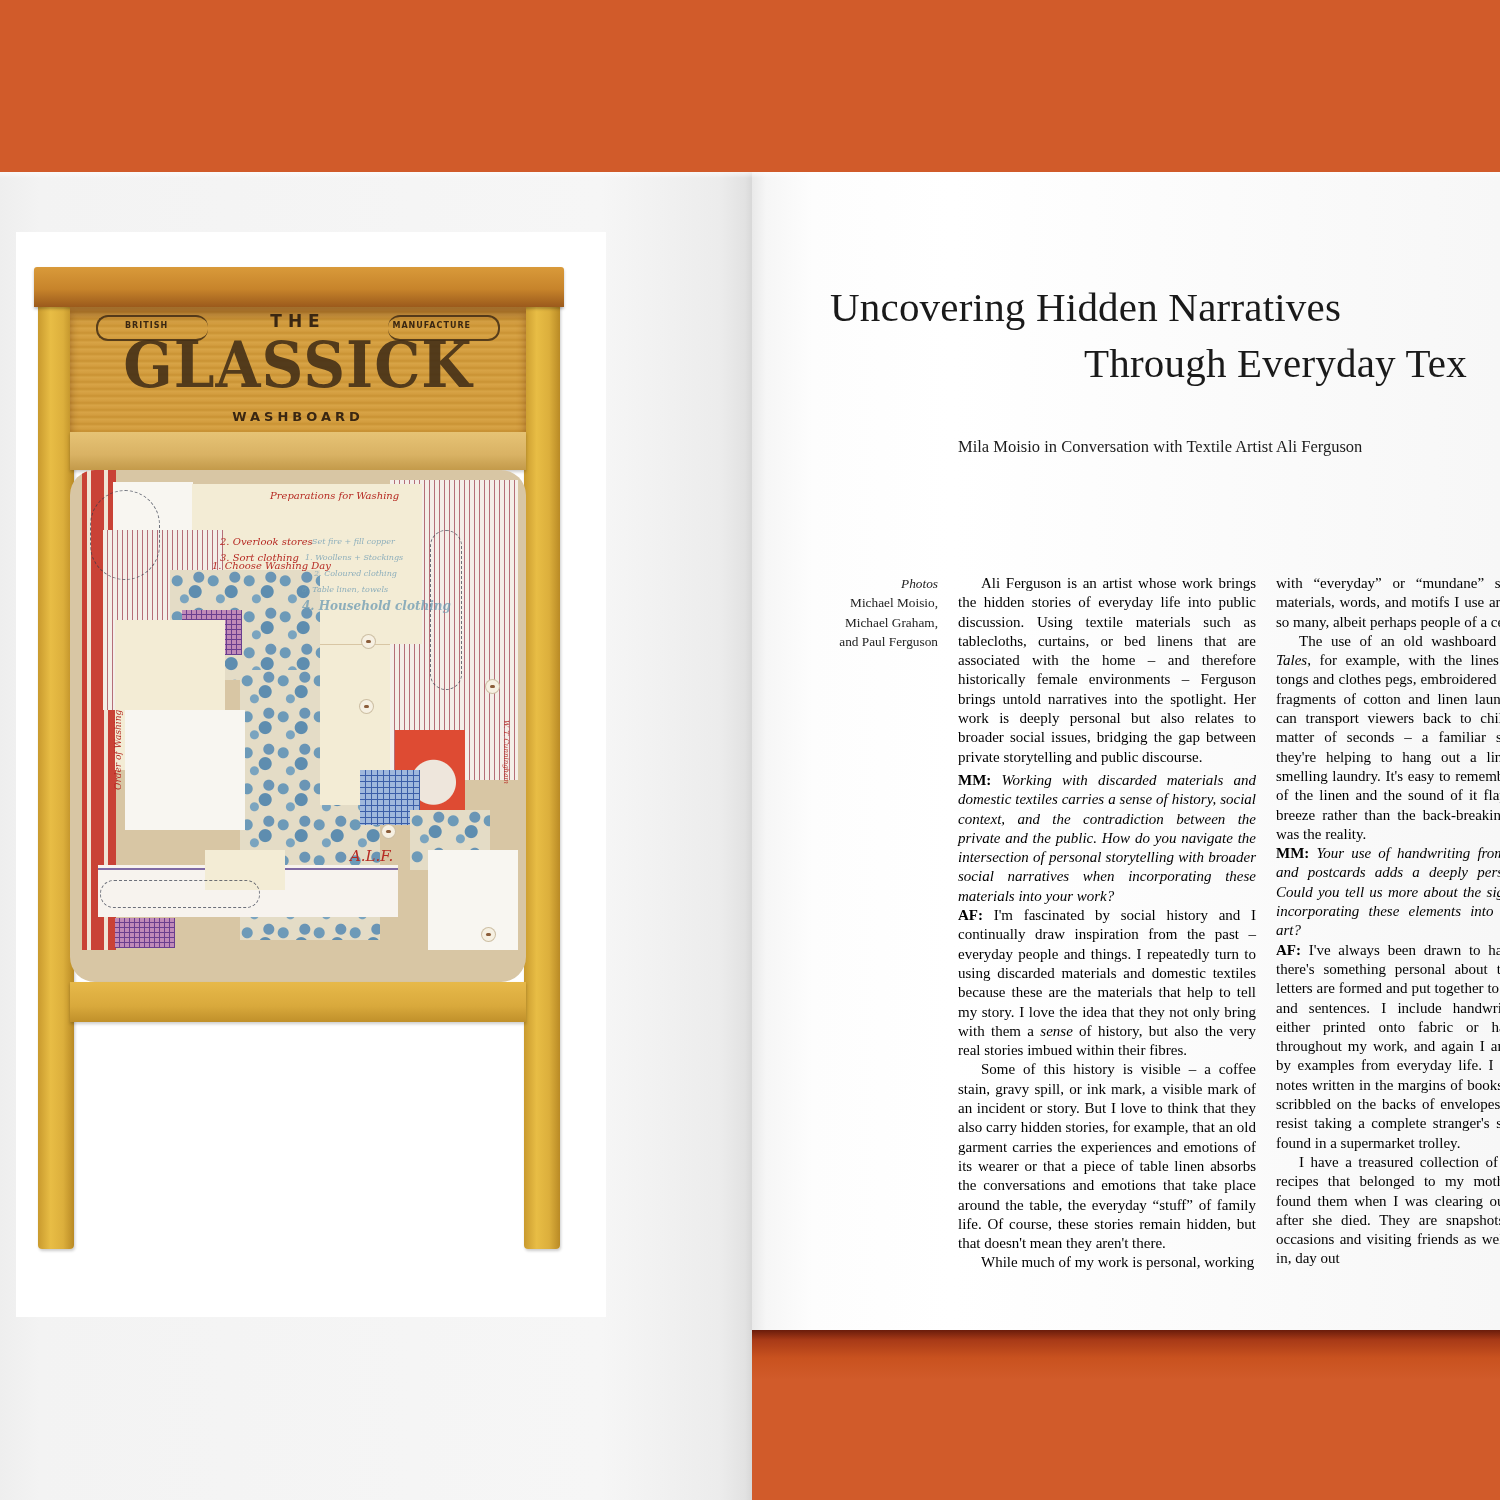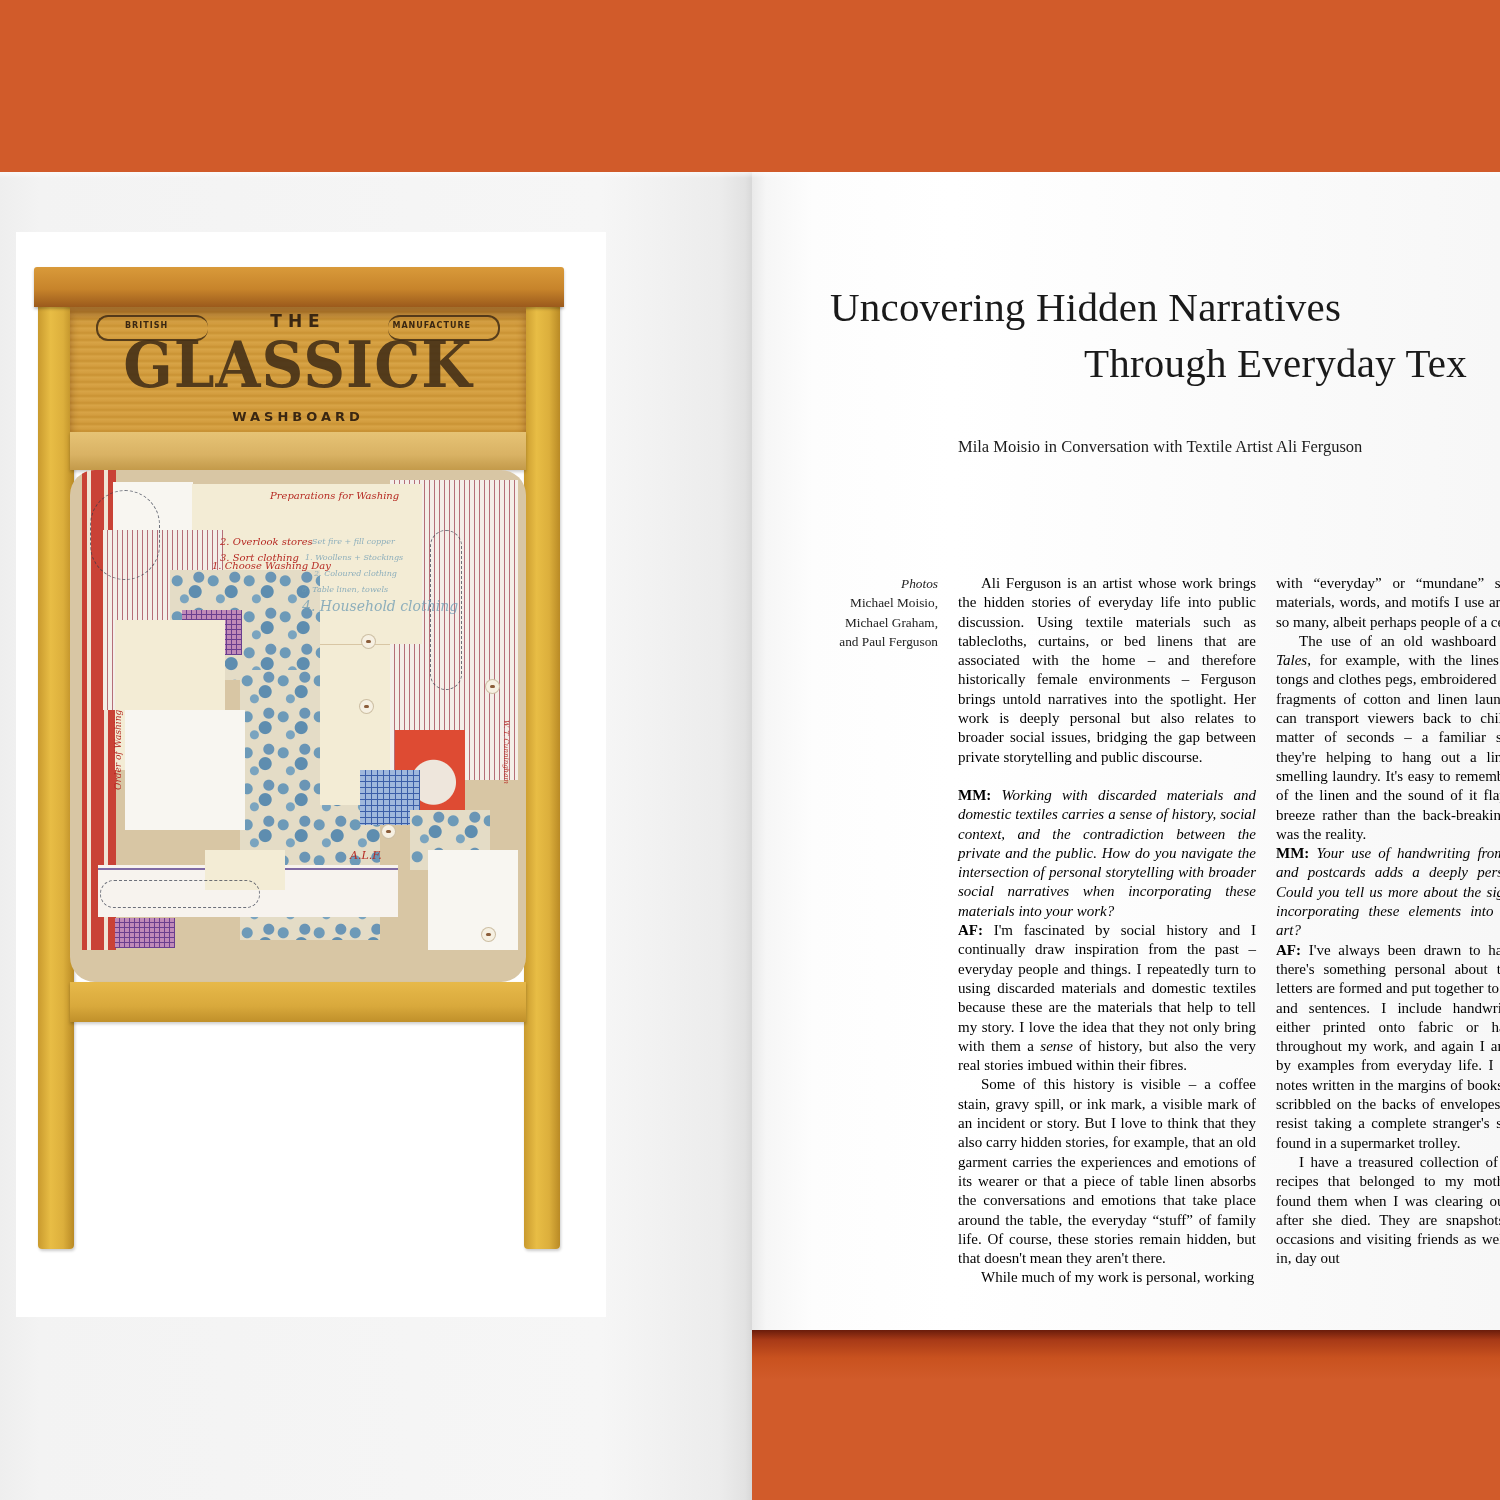--- a/index.html
+++ b/index.html
@@ -109,21 +109,21 @@
     .subtitle { position: absolute; left: 958px; top: 437px; font-family: "Liberation Serif", serif; font-size: 16.5px; color: #1c1c1c; white-space: nowrap; }
 
     .credits { position: absolute; left: 800px; top: 574px; width: 138px; text-align: right; font-size: 13.3px; line-height: 19.3px; color: #222; }
     .credits .label { font-style: italic; }
 
     .col { position: absolute; top: 574px; font-size: 15px; line-height: 19.3px; color: #000000; text-align: justify; hyphens: manual; }
     .col-1 { left: 958px; width: 298px; }
     .col-2 { left: 1276px; width: 300px; }
     .col p { margin: 0; }
     .col p.indent { text-indent: 23px; }
-    .col p.gap { margin-top: 19px; }
+    .col p.gap { margin-top: 4px; }
     .col .speaker { font-weight: bold; }
     .col .q { font-style: italic; }
     .col .it { font-style: italic; }
     .clip { position: absolute; left: 752px; top: 0; width: 748px; height: 1500px; overflow: hidden; pointer-events: none; }
     .clip > * { pointer-events: auto; }
   </style>
 </head>
 <body>
 
 <div class="backdrop-top"></div>
@@ -172,23 +172,23 @@
           <div class="stitch" style="left:20px;top:20px;width:70px;height:90px;"></div>
 
           <div class="embroidery title" style="left:200px;top:18px;">Preparations for Washing</div>
           <div class="embroidery" style="left:142px;top:48px;margin-top:40px;">1. Choose Washing Day</div>
           <div class="embroidery" style="left:150px;top:64px;">2. Overlook stores</div>
           <div class="embroidery" style="left:150px;top:80px;">3. Sort clothing</div>
           <div class="embroidery faded" style="left:242px;top:64px;font-size:8px;">Set fire + fill copper</div>
           <div class="embroidery faded" style="left:235px;top:80px;font-size:8px;">1. Woollens + Stockings</div>
           <div class="embroidery faded" style="left:244px;top:96px;font-size:8px;">2. Coloured clothing</div>
           <div class="embroidery faded" style="left:232px;top:112px;font-size:8px;">8. Table linen, towels</div>
-          <div class="embroidery faded" style="left:232px;top:128px;font-size:14px;">4. Household clothing</div>
+          <div class="embroidery faded" style="left:232px;top:128px;font-size:12px;font-weight:bold;">4. Household clothing</div>
           <div class="embroidery" style="left:40px;top:320px;transform:rotate(-90deg);transform-origin:left top;font-size:9px;">Order of Washing</div>
-          <div class="embroidery" style="left:280px;top:378px;font-size:11px;">A.L.F.</div>
+          <div class="embroidery" style="left:280px;top:378px;font-size:15px;">A.L.F.</div>
           <div class="embroidery" style="left:444px;top:250px;transform:rotate(90deg);transform-origin:left top;font-size:7px;">W. T. Cunningham</div>
 
           <div class="button-disc" style="left:292px;top:165px;"></div>
           <div class="button-disc" style="left:290px;top:230px;"></div>
           <div class="button-disc" style="left:312px;top:355px;"></div>
           <div class="button-disc" style="left:416px;top:210px;"></div>
           <div class="button-disc" style="left:412px;top:458px;"></div>
         </div>
 
         <div class="wb-rail lower"></div>

